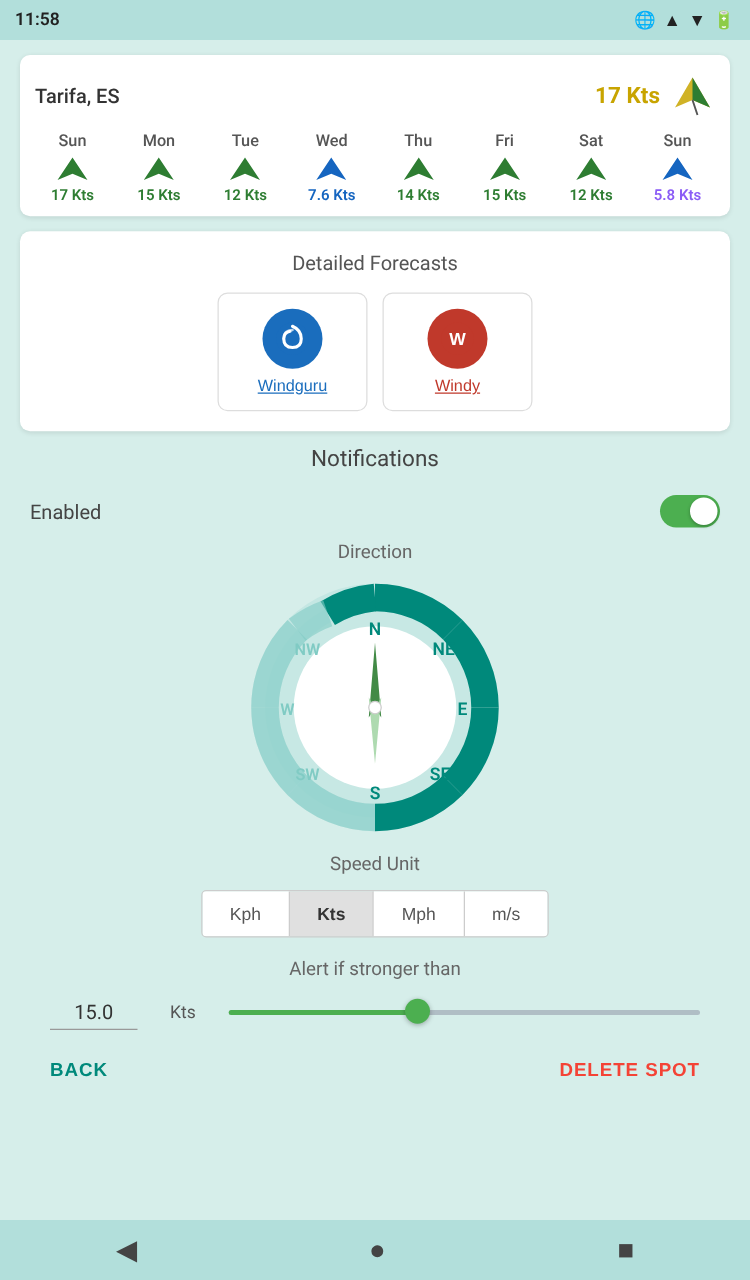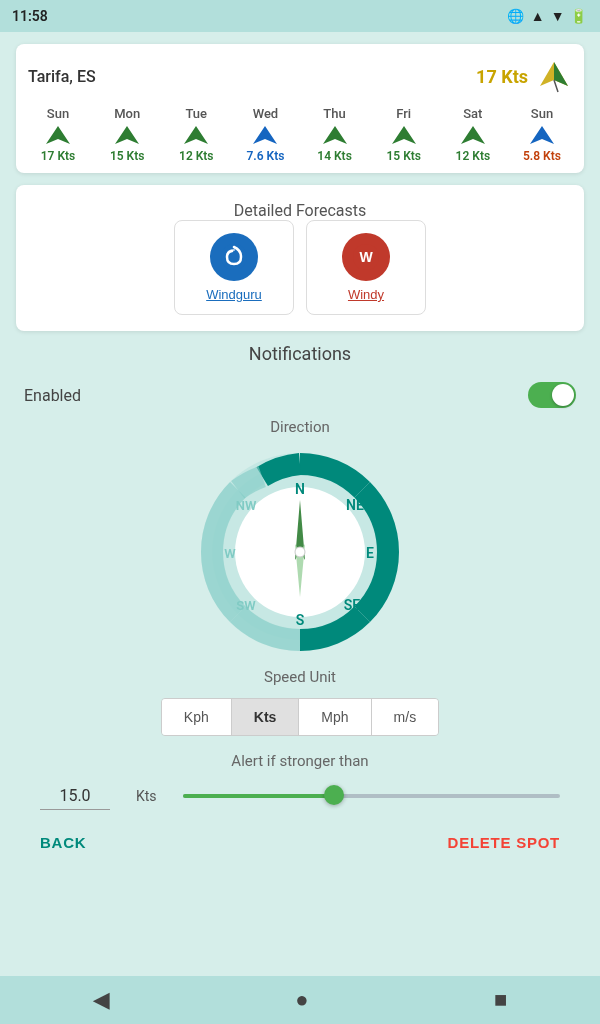--- a/index.html
+++ b/index.html
@@ -92,21 +92,21 @@
     .forecasts-section {
       background: white;
       border-radius: 8px;
       padding: 16px;
       box-shadow: 0 1px 4px rgba(0,0,0,0.1);
     }
     .section-title {
       text-align: center;
       font-size: 16px;
       color: #555;
-      margin-bottom: 0;
+      margin-bottom: 14px;
       font-weight: 400;
     }
     .forecast-buttons {
       display: flex;
       gap: 12px;
       justify-content: center;
     }
     .forecast-btn {
       display: flex;
       flex-direction: column;
@@ -423,21 +423,21 @@
           <svg width="26" height="20" viewBox="0 0 26 20">
             <polygon points="13,1 25,19 13,14 1,19" fill="#2e7d32"></polygon>
           </svg>
           <span class="day-speed" style="color: rgb(46, 125, 50);">12 Kts</span>
         </div>
         <div class="day-item">
           <span class="day-label">Sun</span>
           <svg width="26" height="20" viewBox="0 0 26 20">
             <polygon points="13,1 25,19 13,14 1,19" fill="#1565c0"></polygon>
           </svg>
-          <span class="day-speed" style="color: #c2410c;">5.8 Kts</span>
+          <span class="day-speed" style="color: #8b5cf6;">5.8 Kts</span>
         </div>
       </div>
   </div>
 
   <div class="forecasts-section">
     <div class="section-title">Detailed Forecasts</div>
     <div class="forecast-buttons">
       <button class="forecast-btn">
         <div class="forecast-btn-icon windguru-icon">
 

